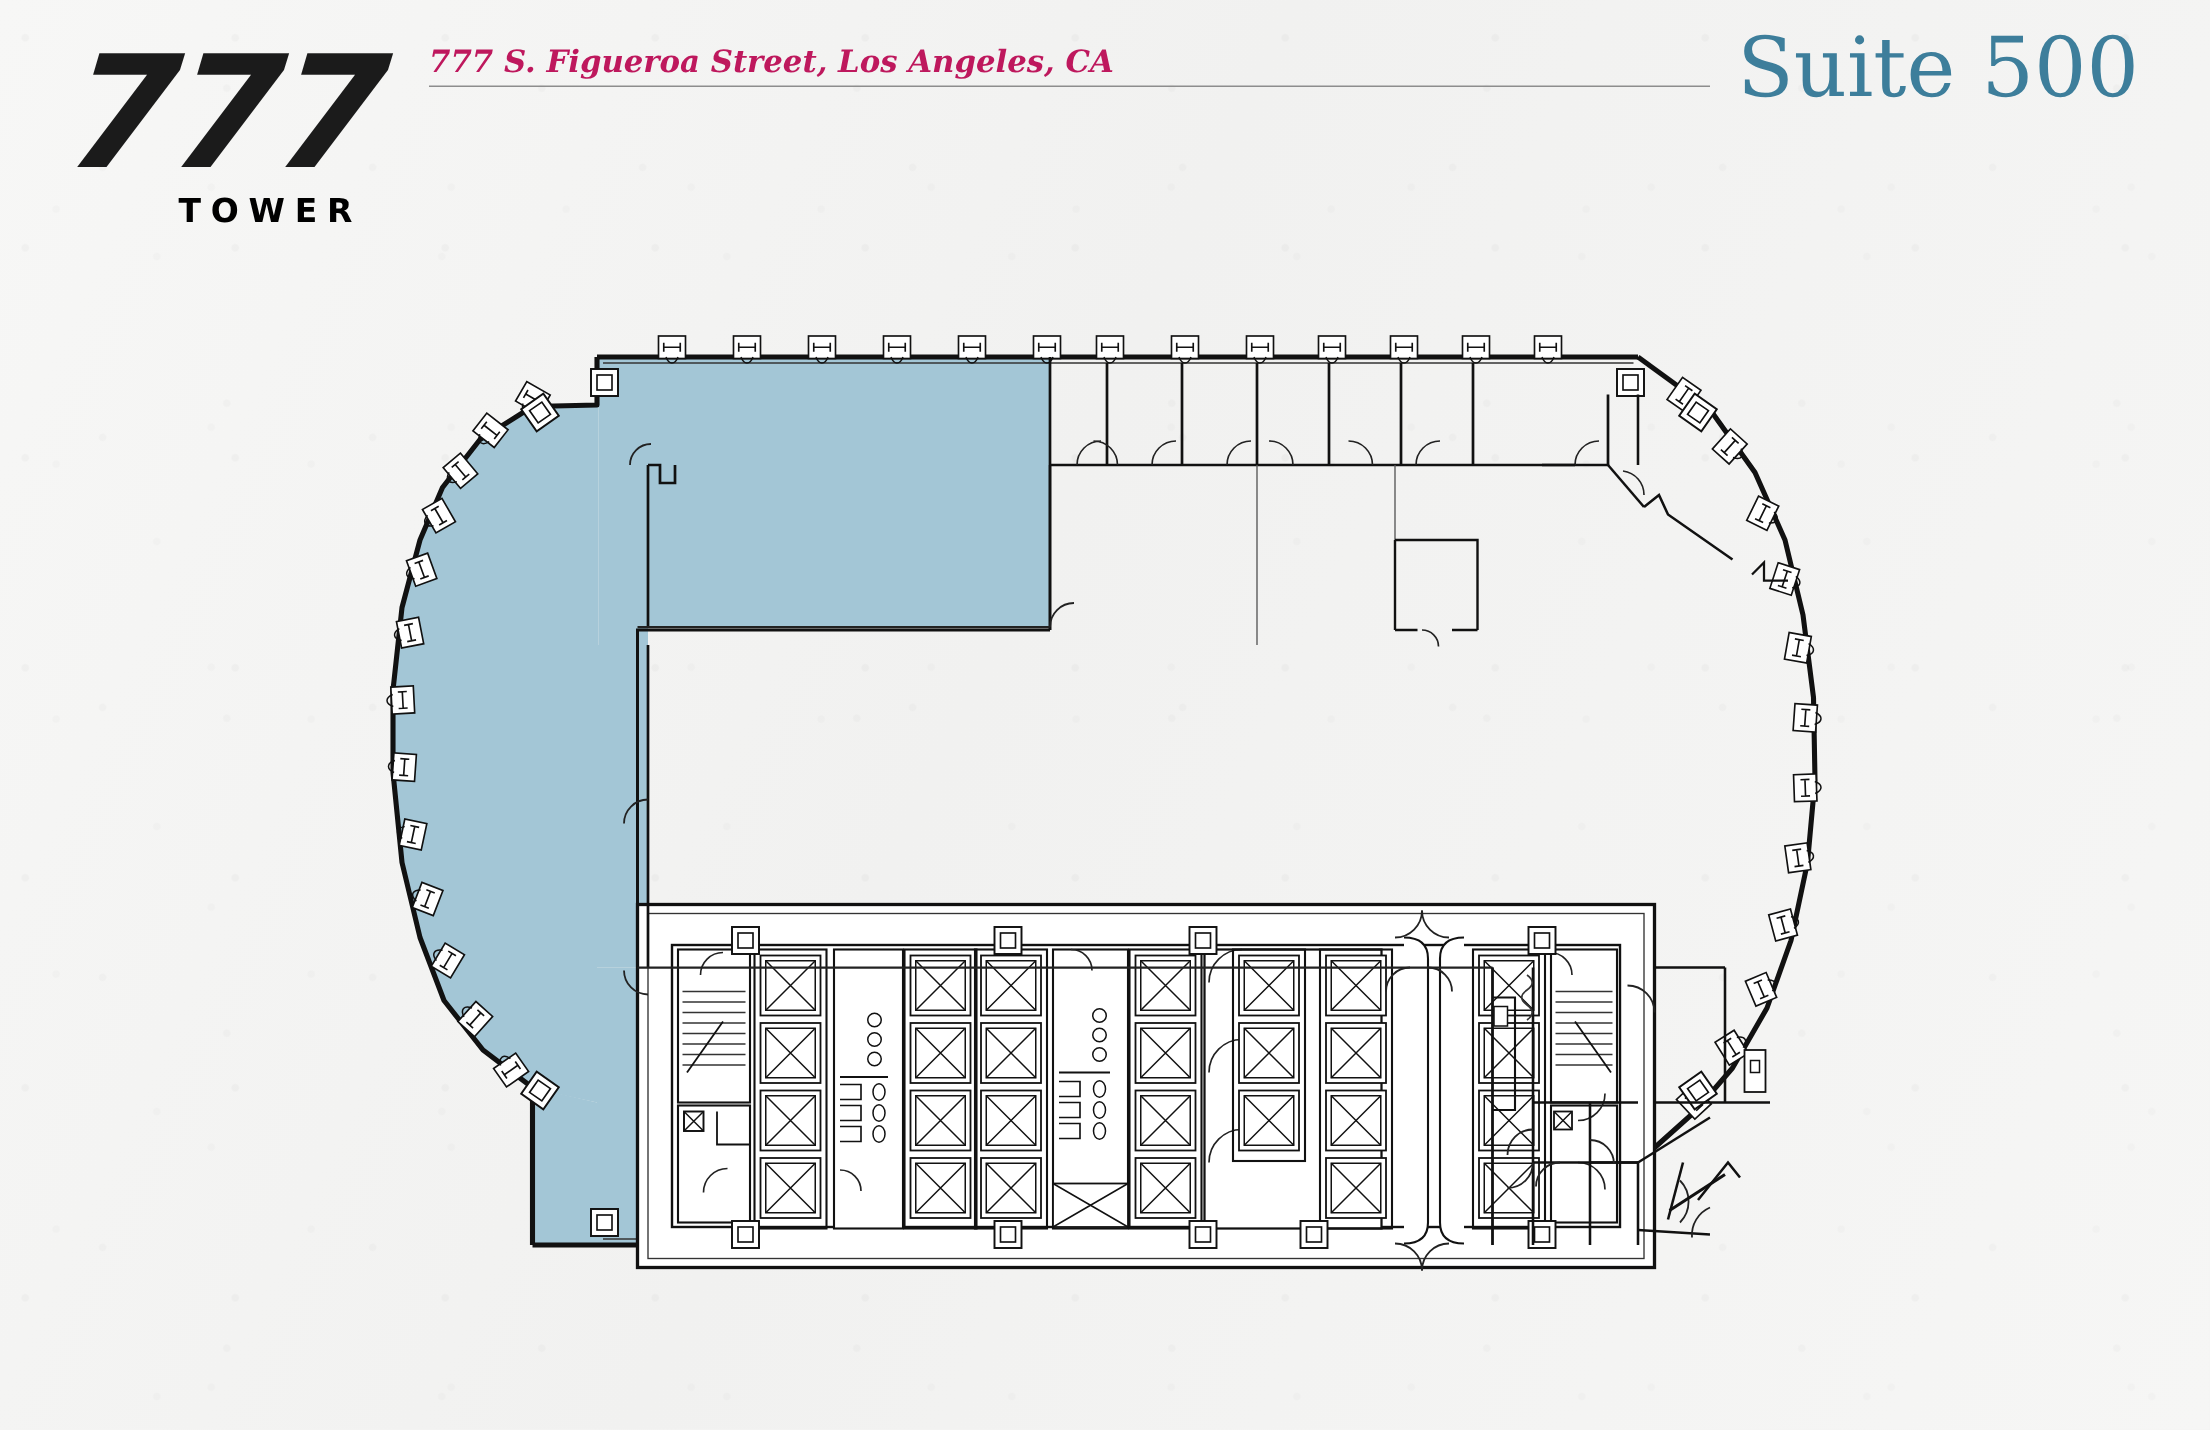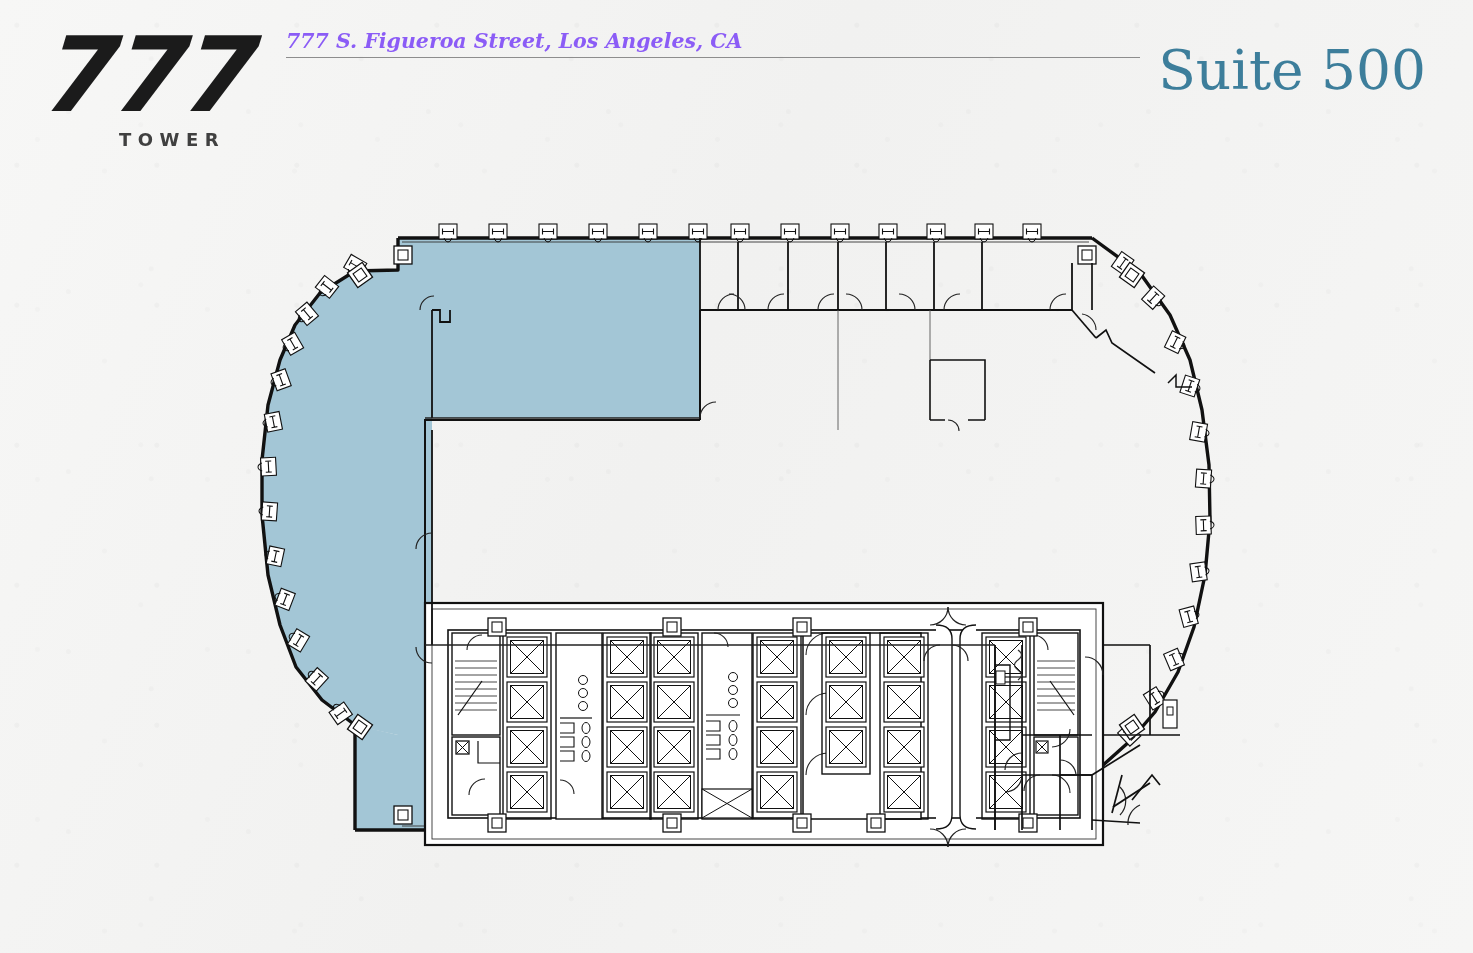--- a/index.html
+++ b/index.html
@@ -39,39 +39,39 @@
     font-style:italic;
     transform:skewX(-6deg);
     display:block;
   }
   .logo-word{
     display:block;
     margin-top:5px;
     margin-left:72px;
     font-family:"DejaVu Sans", sans-serif;
     font-weight:700;
-    font-size:18px;
+    font-size:22px;
     letter-spacing:6.5px;
-    color:#404040;
+    color:#000000;
   }
 
   .address{
     position:absolute;left:286px;top:29px;
     font-family:"DejaVu Serif", serif;
     font-style:italic;font-weight:700;
     font-size:20.5px;
-    color:#8b5cf6;
+    color:#be185d;
     white-space:nowrap;
   }
   .addr-rule{
     position:absolute;left:286px;top:57px;width:854px;height:1px;
     background:#8d8d8d;
   }
 
-  .suite-block{position:absolute;right:47px;top:43px;width:auto;text-align:right;}
+  .suite-block{position:absolute;right:47px;top:18px;width:auto;text-align:right;}
   .suite-title{
     font-family:"DejaVu Serif", serif;
     font-size:55px;
     line-height:1;
     color:#3d7e9b;
     letter-spacing:0px;
     white-space:nowrap;
   }
   .sf-badge{
     display:inline-block;

